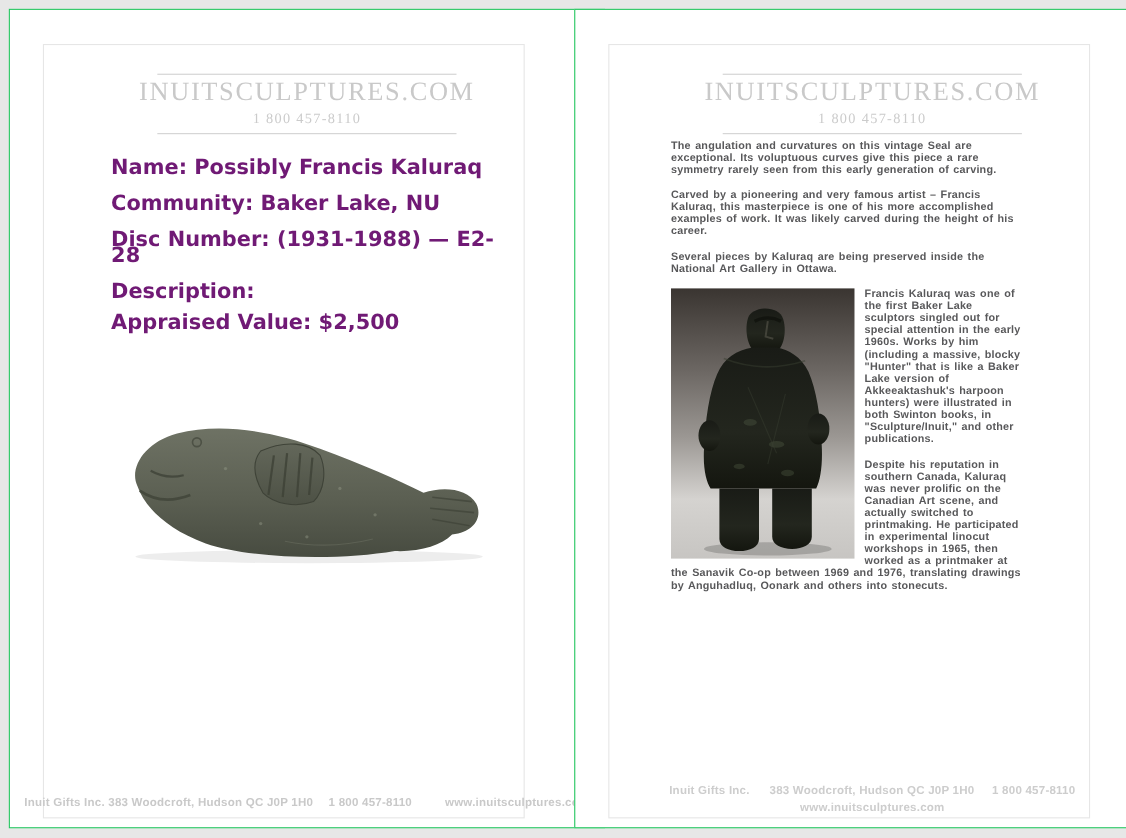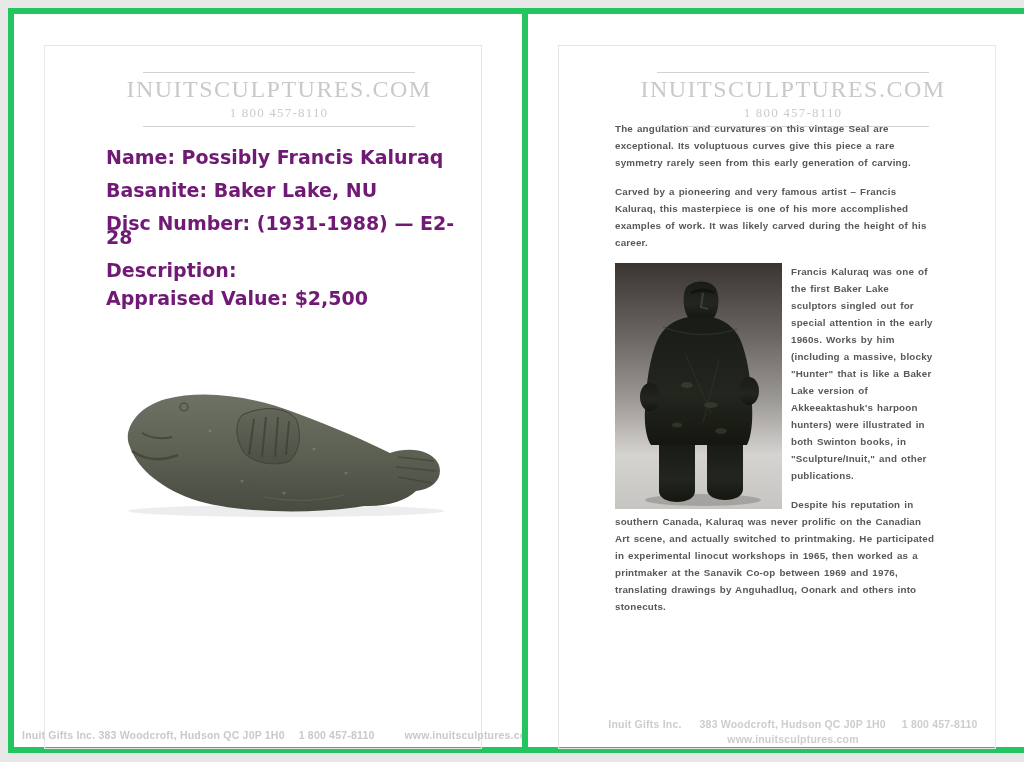--- a/index.html
+++ b/index.html
@@ -5,21 +5,21 @@
   * { margin:0; padding:0; box-sizing:border-box; }
   html,body { width:1024px; height:762px; }
   body {
     background:#e7e7e7;
     position:relative;
     overflow:hidden;
     font-family:"Liberation Sans", sans-serif;
   }
   .page {
     position:absolute; top:8px; width:542px; height:745px;
-    background:#ffffff; border:6px solid #22c55e;
+    background:#ffffff; border:1px solid #22c55e;
   }
   #page1 { left:8px; }
   #page2 { left:522px; }
   .frame {
     position:absolute; left:30px; top:31px; width:438px; height:704px;
     border:1px solid #e6e6e6; pointer-events:none;
   }
   .header { position:absolute; top:58px; left:0; width:100%; text-align:center; }
   .rule { width:272px; margin:0 auto; border-top:1px solid #d2d2d2; height:0; }
   .logo {
@@ -43,23 +43,23 @@
   }
   .seal-photo { position:absolute; left:100px; top:375px; width:335px; height:130px; }
   .footer1 {
     position:absolute; top:715px; left:0; width:100%; text-align:center;
     color:#c9c9c9; font-weight:bold; font-size:10.5px; letter-spacing:0.2px;
   }
   .footer1 .gap-sm { margin-left:14px; }
   .footer1 .gap-lg { margin-left:30px; }
   
   .content2 {
-    position:absolute; left:87px; top:106px; width:323px;
+    position:absolute; left:87px; top:118px; width:323px;
     font-family:"Liberation Sans", sans-serif; font-weight:bold;
-    font-size:9.8px; line-height:17px; color:#58585a;
+    font-size:9.8px; line-height:11px; color:#58585a;
     letter-spacing:0.2px; word-spacing:1px; text-align:left;
   }
   .content2 p { margin-bottom:12px; }
   .float-photo { float:left; width:167px; height:246px; margin:0 9px 3px 0; }
   .footer2 {
     position:absolute; top:703px; left:0; width:100%; text-align:center;
     color:#cdcdcd; font-weight:bold; font-size:10.5px; line-height:14.5px; letter-spacing:0.2px;
   }
   .footer2 .gap-sm { margin-left:18px; }
   .footer2 .gap-md { margin-left:16px; }
@@ -72,21 +72,21 @@
 
   <div class="header">
     <div class="rule"></div>
     <div class="logo">INUITSCULPTURES.COM</div>
     <div class="phone">1 800 457-8110</div>
     <div class="rule"></div>
   </div>
 
   <div class="fields">
     <div class="field-line">Name: Possibly Francis Kaluraq</div>
-    <div class="field-line">Basanite: Baker Lake, NU</div>
+    <div class="field-line">Community: Baker Lake, NU</div>
     <div class="field-line">Disc Number: (1931-1988) — E2-28</div>
     <div class="field-line desc-label">Description:</div>
     <div class="field-line">Appraised Value: $2,500</div>
   </div>
 
   <div class="seal-photo">
     <svg viewBox="0 0 335 130" width="335" height="130">
       <defs>
         <linearGradient id="stone" x1="0" y1="0" x2="0" y2="1">
           <stop offset="0" stop-color="#6e7264"></stop>
@@ -131,20 +131,21 @@
   <div class="header">
     <div class="rule"></div>
     <div class="logo">INUITSCULPTURES.COM</div>
     <div class="phone">1 800 457-8110</div>
     <div class="rule"></div>
   </div>
 
   <div class="content2">
     <p>The angulation and curvatures on this vintage Seal are exceptional. Its voluptuous curves give this piece a rare symmetry rarely seen from this early generation of carving.</p>
     <p>Carved by a pioneering and very famous artist – Francis Kaluraq, this masterpiece is one of his more accomplished examples of work. It was likely carved during the height of his career.</p>
+    <p>Several pieces by Kaluraq are being preserved inside the National Art Gallery in Ottawa.</p>
 
     <div class="float-photo">
       <svg viewBox="0 0 167 246" width="167" height="246">
         <defs>
           <linearGradient id="pbg" x1="0" y1="0" x2="0" y2="1">
             <stop offset="0" stop-color="#3a3531"></stop>
             <stop offset="0.3" stop-color="#6b6662"></stop>
             <stop offset="0.55" stop-color="#9b9793"></stop>
             <stop offset="0.78" stop-color="#d5d3d0"></stop>
             <stop offset="1" stop-color="#c7c5c2"></stop>

